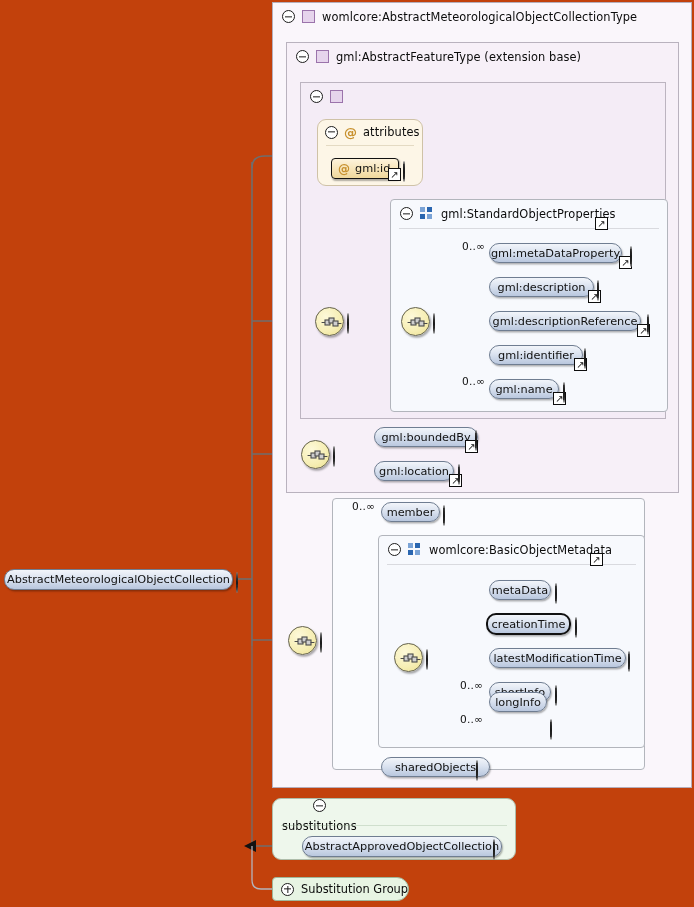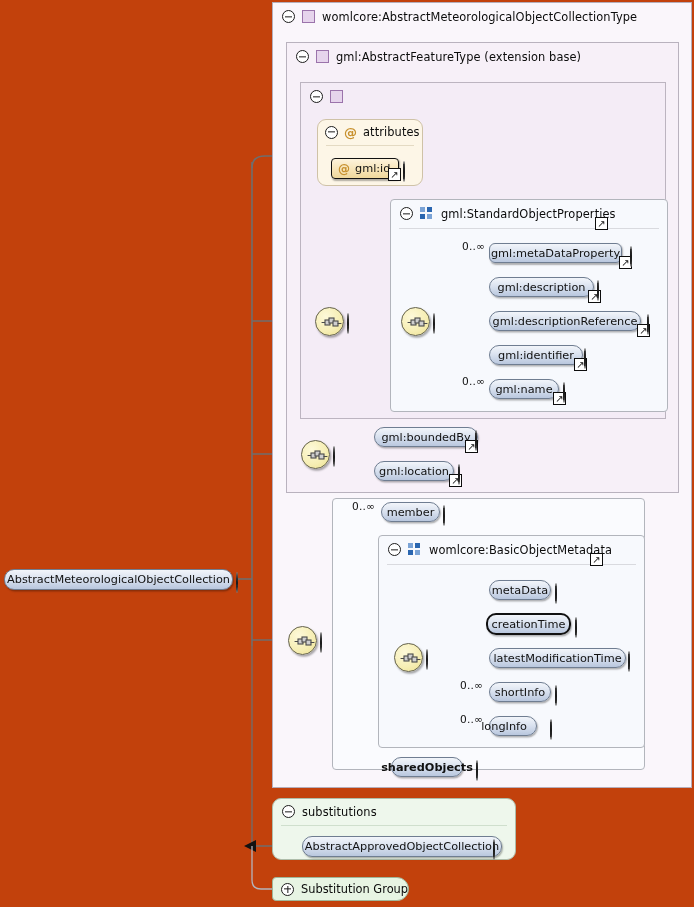--- a/index.html
+++ b/index.html
@@ -344,21 +344,21 @@
       </span>
       <span class="lbl">gml:StandardObjectProperties</span>
     </div>
     <div class="hdr-rule"></div>
   </div>
   <div class="extref" style="left:595px; top:217px;">
       <span>↗</span>
     </div>
 
   <div class="occ" style="left:462px; top:240px;">0..∞</div>
-  <div class="node" style="left:489px; top:243px; width:133px;border-radius:6px;">
+  <div class="node" style="left:489px; top:243px; width:133px;">
     <span>gml:metaDataProperty</span>
   </div>
   <div class="extref" style="left:619px; top:256px;">
       <span>↗</span>
     </div>
   <div class="npl" style="left:630px; top:247px;">
     <span class="tog plus"></span>
   </div>
 
   <div class="node" style="left:489px; top:277px; width:105px;">
@@ -517,21 +517,21 @@
 
   <div class="occ" style="left:460px; top:679px;">0..∞</div>
   <div class="node" style="left:489px; top:682px; width:62px;">
     <span>shortInfo</span>
   </div>
   <div class="npl" style="left:555px; top:686px;">
     <span class="tog plus"></span>
   </div>
 
   <div class="occ" style="left:460px; top:713px;">0..∞</div>
-  <div class="node" style="left:489px; top:716px; width:48px;justify-content:flex-end;">
+  <div class="node" style="left:489px; top:692px; width:58px;">
     <span>longInfo</span>
   </div>
   <div class="npl" style="left:550px; top:720px;">
     <span class="tog plus"></span>
   </div>
 
   <div class="seq" style="left:288px; top:626px;">
     <svg width="29" height="29" viewBox="0 0 29 29" aria-hidden="true">
       <g stroke="#4a4a4a" stroke-width="1.1" fill="#cfcfcf">
         <path d="M6 14.5 H9" stroke-linecap="round"></path>
@@ -554,29 +554,29 @@
         <rect x="13" y="10" width="5" height="5"></rect>
         <rect x="17" y="13" width="5" height="5"></rect>
         <path d="M22 15.5 H25" stroke-linecap="round"></path>
       </g>
     </svg>
   </div>
   <div class="npl" style="left:426px; top:650px;">
     <span class="tog"></span>
   </div>
 
-  <div class="node" style="left:391px; top:757px; width:72px;font-weight:bold;">
+  <div class="node" style="left:381px; top:757px; width:109px;">
     <span>sharedObjects</span>
   </div>
   <div class="npl" style="left:476px; top:761px;">
     <span class="tog plus"></span>
   </div>
 
   <div class="cbox green" style="left:272px; top:798px; width:244px; height:62px;">
-    <div class="cbox-hdr" style="height:25px;">
+    <div class="cbox-hdr" style="height:25px;flex-direction:column;">
       <span class="tog"></span>
       <span class="lbl">substitutions</span>
     </div>
     <div class="hdr-rule greenrule" style="top:26px;"></div>
   </div>
 
   <div class="node" style="left:302px; top:836px; width:200px; height:21px;">
     <span>AbstractApprovedObjectCollection</span>
   </div>
   <div class="npl" style="left:493px; top:840px;">

